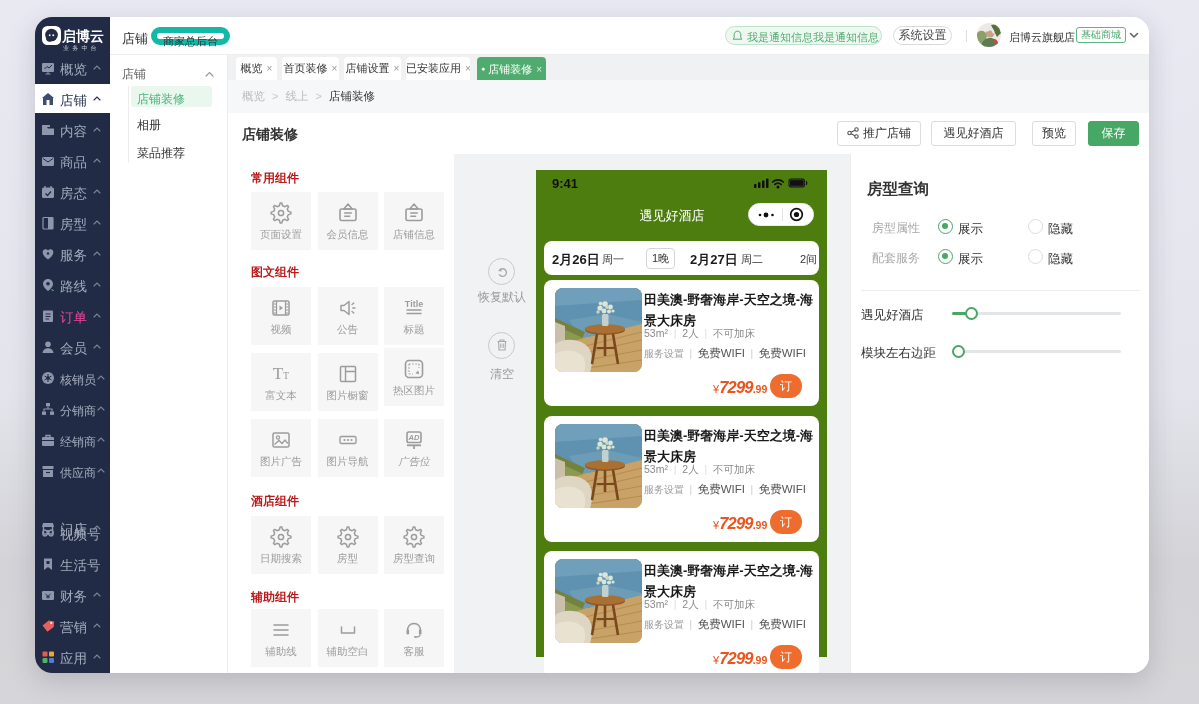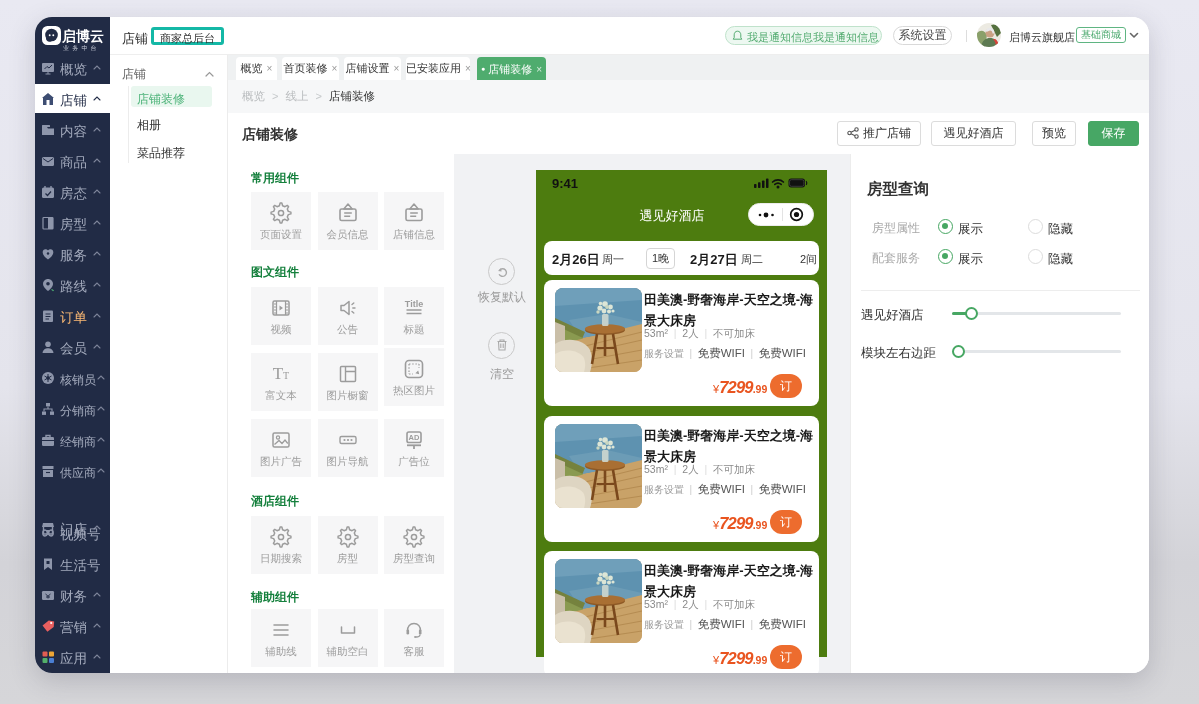--- a/index.html
+++ b/index.html
@@ -40,21 +40,21 @@
 .crumbs b { color:#333; font-weight:normal; }
 .crumbs span.gt { color:#c5c8ca; margin:0 7px; font-size:11px; }
 
 .tbar { position:absolute; left:193px; top:96px; width:921px; height:41px; background:#fff; }
 .tbar .tt { position:absolute; left:49px; top:13px; font-size:14px; font-weight:bold; color:#333; }
 .btn { position:absolute; top:8px; height:25px; border:1px solid #dcdcdc; border-radius:3px; background:#fff; font-size:12px; color:#333; text-align:center; line-height:23px; }
 .btn.green { background:#47a765; border-color:#47a765; color:#fff; }
 
 .content { position:absolute; left:193px; top:137px; width:921px; height:519px; background:#f1f2f4; }
 .comp { position:absolute; left:0px; top:0px; width:226px; height:519px; background:#fff; }
-.comp .sec { position:absolute; left:23px; font-size:12px; font-weight:bold; color:#15803d; }
+.comp .sec { position:absolute; left:23px; font-size:12px; font-weight:bold; color:#b91c1c; }
 .tile { position:absolute; width:60px; height:58px; background:#f6f6f7; text-align:center; }
 .tile .lb { position:absolute; bottom:8px; width:100%; font-size:10.5px; color:#9c9c9c; white-space:nowrap; }
 .tile svg { margin-top:9px; }
 
 .rp { position:absolute; left:622px; top:0; width:299px; height:519px; background:#fff; border-left:1px solid #ececec; }
 .rp .h { position:absolute; left:16px; top:25px; font-size:15.5px; font-weight:bold; color:#333; }
 .rp .lab { position:absolute; left:21px; font-size:12px; color:#a8a8a8; }
 .rp .lab2 { position:absolute; left:10px; font-size:12.5px; color:#333; }
 .radio { position:absolute; width:15px; height:15px; border-radius:50%; }
 .radio.on { border:1.6px solid #47a763; }
@@ -71,21 +71,21 @@
 .circlab { position:absolute; font-size:12px; color:#9b9b9b; white-space:nowrap; }
 
 .pill { border-radius:999px; }
 </style>
 </head>
 <body>
 <div class="card">
 
   <div class="hdr">
     <div class="abs" style="left:12px;top:13px;font-size:13px;color:#333;">店铺</div>
-    <div class="abs" style="left:41px;top:10px;height:18px;line-height:16px;padding:0 6px;border:3px solid #14b8a6;border-radius:3px;font-size:11px;color:#333;">商家总后台</div>
+    <div class="abs" style="left:41px;top:10px;height:18px;line-height:16px;padding:0 6px;border:6px solid #14b8a6;border-radius:9px;font-size:11px;color:#333;">商家总后台</div>
 
     <div class="abs pill" style="left:615px;top:9px;width:157px;height:19px;background:#edf8f1;border:1px solid #bfe2cb;"></div>
     <svg class="abs" style="left:622px;top:13px" width="11" height="12" viewBox="0 0 11 12">
         <path d="M5.5 1.2 C3.4 1.2 2.2 2.8 2.2 4.8 L2.2 7.6 L1.2 9.2 L9.8 9.2 L8.8 7.6 L8.8 4.8 C8.8 2.8 7.6 1.2 5.5 1.2 Z" fill="none" stroke="#53ab70" stroke-width="1"></path>
       </svg>
     <div class="abs" style="left:637px;top:13px;font-size:11px;color:#53ab70;">我是通知信息我是通知信息</div>
     <div class="abs pill" style="left:783px;top:9px;width:59px;height:19px;border:1px solid #d9d9d9;font-size:12px;color:#444;text-align:center;line-height:17px;">系统设置</div>
     <div class="abs" style="left:856px;top:13px;width:1px;height:12px;background:#ddd;"></div>
     <svg class="abs" style="left:867px;top:6px;" width="24" height="24" viewBox="0 0 24 24">
       <defs>
@@ -202,21 +202,21 @@
         <span class="txt" style="color:#a3aabc">路线</span>
         <svg class="ch" width="8" height="5" viewBox="0 0 8 5">
           <path d="M1 4 L4 1 L7 4" fill="none" stroke="#7d8499" stroke-width="1.1" stroke-linecap="round"></path>
         </svg>
       </div>
       <div class="item item" style="top:284px;">
         <svg class="ic" width="14" height="14" viewBox="0 0 14 14">
           <rect x="2" y="1.5" width="10" height="11.5" rx="1" fill="#8e96ab"></rect>
           <path d="M4.5 5 L9.5 5 M4.5 7.5 L9.5 7.5 M4.5 10 L8 10" stroke="#212b45" stroke-width="1"></path>
         </svg>
-        <span class="txt" style="color:#fdba74">订单</span>
+        <span class="txt" style="color:#ec4899">订单</span>
         <svg class="ch" width="8" height="5" viewBox="0 0 8 5">
           <path d="M1 4 L4 1 L7 4" fill="none" stroke="#7d8499" stroke-width="1.1" stroke-linecap="round"></path>
         </svg>
       </div>
       <div class="item item" style="top:315px;">
         <svg class="ic" width="14" height="14" viewBox="0 0 14 14">
           <circle cx="7" cy="4.3" r="2.8" fill="#8e96ab"></circle>
           <path d="M1.5 13 C2 9.5 4.5 8.2 7 8.2 C9.5 8.2 12 9.5 12.5 13 Z" fill="#8e96ab"></path>
         </svg>
         <span class="txt" style="color:#a3aabc">会员</span>
@@ -412,21 +412,21 @@
             <rect x="4" y="5" width="16" height="14" rx="1.5" fill="none" stroke="#9c9c9c" stroke-width="1.5"></rect>
             <circle cx="9" cy="9.5" r="1.6" fill="none" stroke="#9c9c9c" stroke-width="1.2"></circle>
             <path d="M5.5 16.5 L10 12.5 L13 15.5 L16 12 L18.8 15.5" fill="none" stroke="#9c9c9c" stroke-width="1.3"></path>
           </svg><div class="lb">图片广告</div></div>
         <div class="tile" style="left:89.5px;top:265px;"><svg width="24" height="24" viewBox="0 0 24 24">
             <rect x="4" y="8.5" width="16" height="7" rx="1.5" fill="none" stroke="#9c9c9c" stroke-width="1.4"></rect>
             <circle cx="8.5" cy="12" r="1.1" fill="#9c9c9c"></circle>
             <circle cx="12" cy="12" r="1.1" fill="#9c9c9c"></circle>
             <circle cx="15.5" cy="12" r="1.1" fill="#9c9c9c"></circle>
           </svg><div class="lb">图片导航</div></div>
-        <div class="tile" style="left:156px;top:265px;"><svg width="24" height="24" viewBox="0 0 24 24">
+        <div class="tile" style="left:156px;top:265px;font-style:italic;"><svg width="24" height="24" viewBox="0 0 24 24">
             <rect x="5" y="4" width="14" height="10.5" rx="1.8" fill="none" stroke="#9c9c9c" stroke-width="1.6"></rect>
             <text x="12" y="12" font-size="7.5" font-weight="bold" fill="#9c9c9c" text-anchor="middle" font-family="Liberation Sans">AD</text>
             <path d="M5 17.3 L19 17.3" stroke="#9c9c9c" stroke-width="1.8"></path>
             <path d="M12 17.3 L12 21" stroke="#9c9c9c" stroke-width="1.8"></path>
           </svg><div class="lb">广告位</div></div>
         <div class="sec" style="top:339px;">酒店组件</div>
         <div class="tile" style="left:23px;top:362px;"><svg width="24" height="24" viewBox="0 0 24 24">
             <path d="M12 3 L13.8 3 L14.5 5.6 L16.9 6.6 L19.2 5.3 L20.5 6.6 L19.2 8.9 L20.2 11.3 L22.8 12 L22.8 13.8 L20.2 14.5 L19.2 16.9 L20.5 19.2 L19.2 20.5 L16.9 19.2 L14.5 20.2 L13.8 22.8 L12 22.8 L11.3 20.2 L8.9 19.2 L6.6 20.5 L5.3 19.2 L6.6 16.9 L5.6 14.5 L3 13.8 L3 12 L5.6 11.3 L6.6 8.9 L5.3 6.6 L6.6 5.3 L8.9 6.6 L11.3 5.6 Z" fill="none" stroke="#9c9c9c" stroke-width="1.5" stroke-linejoin="round" transform="translate(-0.9,-0.9)"></path>
             <circle cx="12" cy="12" r="2.6" fill="none" stroke="#9c9c9c" stroke-width="1.5"></circle>
           </svg><div class="lb">日期搜索</div></div>

